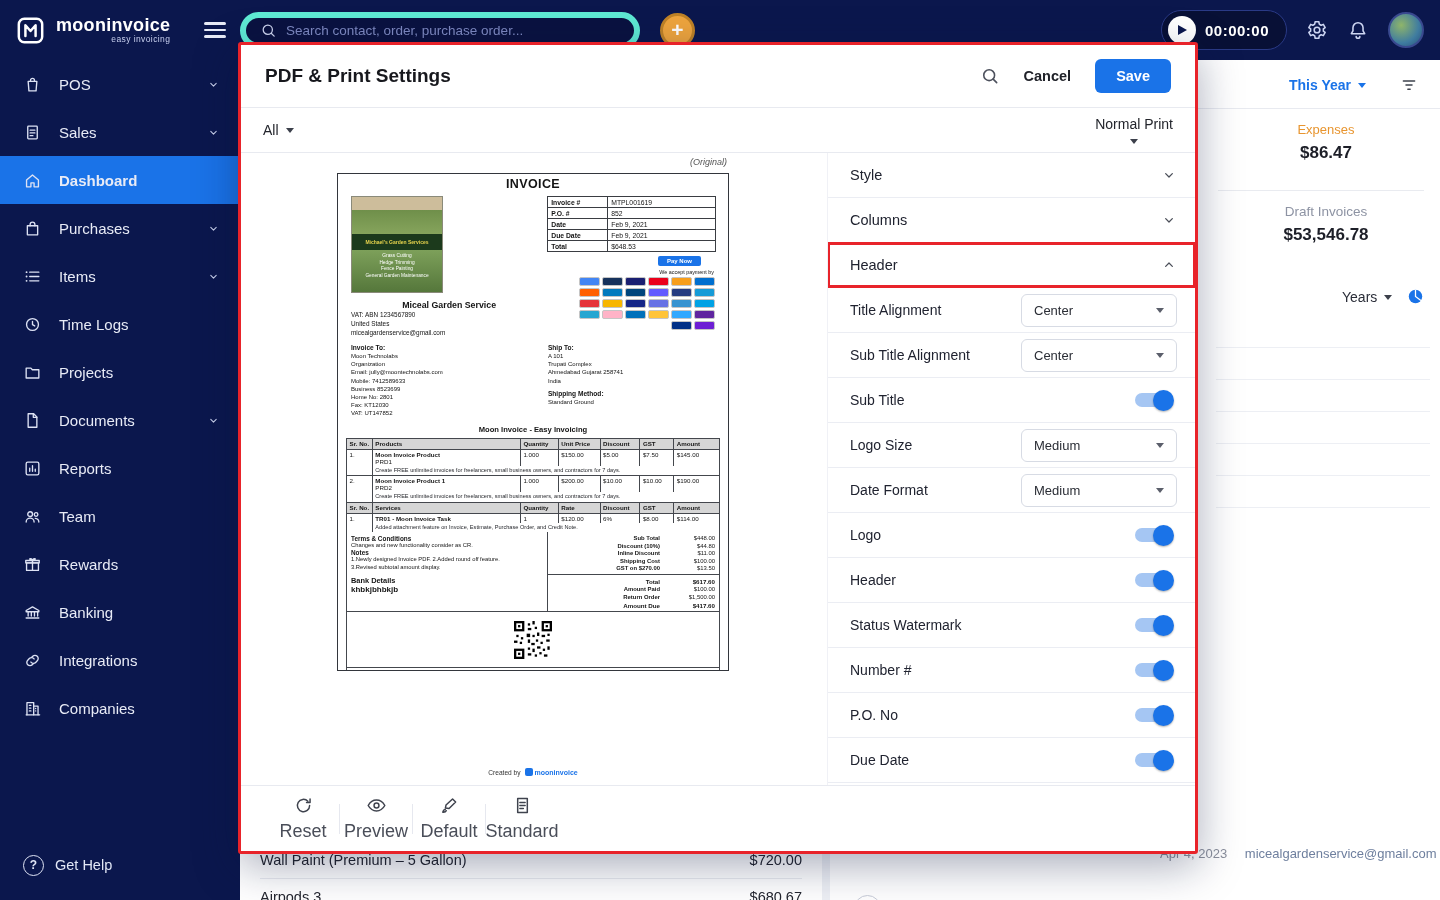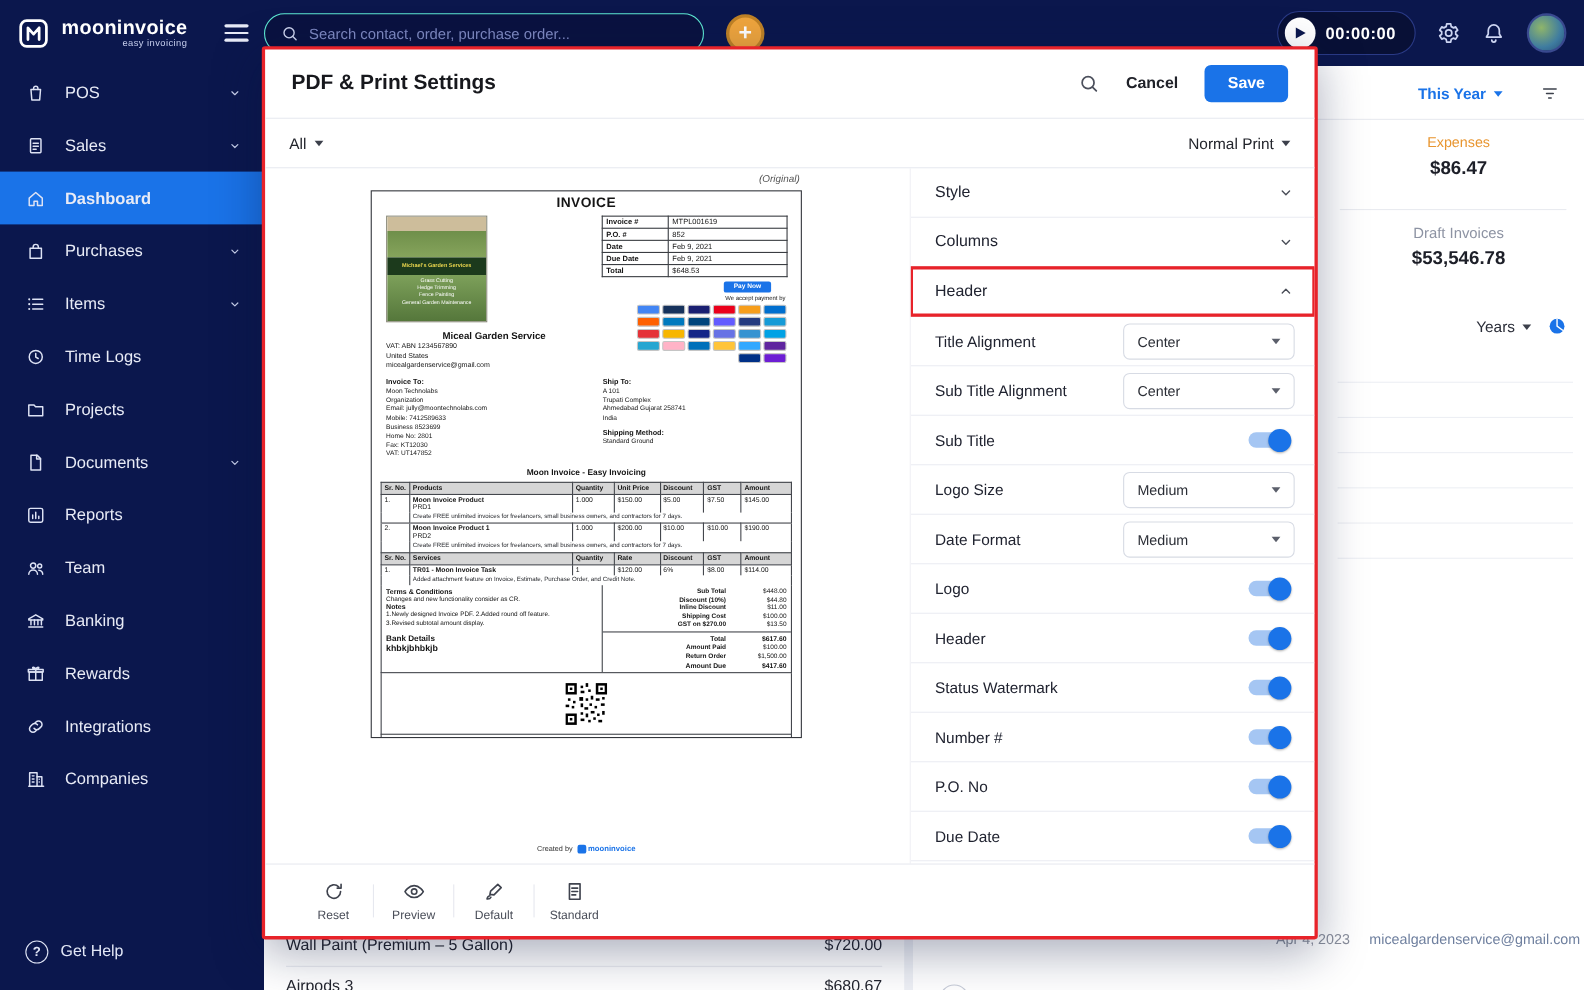--- a/index.html
+++ b/index.html
@@ -9,21 +9,21 @@
 
   
   .topbar { position:absolute; top:0; left:0; right:0; height:60px; background:#0b174d; display:flex; align-items:center; z-index:5; }
   .brand { width:240px; display:flex; align-items:center; padding-left:14px; gap:9px; flex:0 0 240px; }
   .brand-icon svg { width:33px; height:33px; stroke:#fff; }
   .brand-text { display:flex; flex-direction:column; align-items:flex-end; }
   .brand-main { color:#fff; font-size:18px; font-weight:700; letter-spacing:.3px; line-height:19px; }
   .brand-sub { color:#c7cfee; font-size:8.5px; letter-spacing:.4px; margin-top:-1px; }
   .hamburger { margin-left:auto; margin-right:14px; width:22px; cursor:pointer; }
   .hamburger span { display:block; height:2.4px; background:#e8ebf7; border-radius:2px; margin:4px 0; }
-  .search-wrap { width:400px; height:37px; background:#0a1240; border:1px solid #5eead4; border-radius:20px; display:flex; align-items:center; padding:0 14px; gap:9px; }
+  .search-wrap { width:400px; height:37px; background:#0a1240; border:6px solid #5eead4; border-radius:20px; display:flex; align-items:center; padding:0 14px; gap:9px; }
   .search-wrap svg { width:17px; height:17px; stroke:#cfd6f0; }
   .search-wrap input { flex:1; background:transparent; border:none; outline:none; color:#fff; font-size:13.5px; font-family:inherit; }
   .search-wrap input::placeholder { color:#7f8ac2; }
   .plus-btn { width:35px; height:35px; border-radius:50%; background:#efa53d; border:3px solid #bf8226; color:#fff; font-size:21px; line-height:28px; text-align:center; margin-left:20px; font-weight:700; }
   .topbar-right { margin-left:auto; display:flex; align-items:center; gap:19px; padding-right:16px; }
   .timer-pill { height:40px; border-radius:21px; background:#081036; border:1px solid #2a3a86; display:flex; align-items:center; gap:9px; padding:0 17px 0 6px; }
   .play-circle { width:28px; height:28px; border-radius:50%; background:#fff; display:flex; align-items:center; justify-content:center; }
   .play-tri { width:0; height:0; border-top:5.5px solid transparent; border-bottom:5.5px solid transparent; border-left:9px solid #0b174d; margin-left:2px; }
   .timer-text { color:#fff; font-size:15px; font-weight:700; letter-spacing:.5px; }
   .top-ic svg { width:22px; height:22px; stroke:#cdd5f2; }
@@ -72,39 +72,39 @@
   
   .modal { position:absolute; left:238px; top:42px; width:960px; height:812px; background:#fff; border:3px solid #e8232a; border-radius:3px; z-index:10; box-shadow:0 12px 44px rgba(10,20,60,.35); display:flex; flex-direction:column; }
   .m-header { flex:0 0 63px; display:flex; align-items:center; padding:0 24px; border-bottom:1px solid #e8eaf0; }
   .m-title { font-size:19px; font-weight:700; color:#17181d; }
   .m-actions { margin-left:auto; display:flex; align-items:center; gap:24px; }
   .m-search svg { width:20px; height:20px; stroke:#4c505c; cursor:pointer; }
   .m-cancel { font-size:14.5px; font-weight:600; color:#202229; cursor:pointer; }
   .m-save { background:#1a73e8; color:#fff; font-size:14.5px; font-weight:600; padding:9px 21px; border-radius:6px; border:none; font-family:inherit; cursor:pointer; }
   .m-filter { flex:0 0 45px; display:flex; align-items:center; padding:0 22px; border-bottom:1px solid #e8eaf0; font-size:14px; color:#23252c; }
   .drop { display:flex; align-items:center; gap:7px; cursor:pointer; }
-  .m-filter .right { margin-left:auto; }
+  .m-filter .right { margin-left:auto;flex-direction:column; }
   .m-body { flex:1; display:flex; min-height:0; }
   .preview-area { flex:1; position:relative; overflow:hidden; }
   .settings { width:368px; flex:0 0 368px; border-left:1px solid #f0f1f6; overflow:hidden; }
   .srow { height:45px; display:flex; align-items:center; padding:0 18px 0 22px; border-bottom:1px solid #ebedf3; position:relative; cursor:pointer; }
   .srow .lbl { font-size:14px; color:#202330; }
   .srow.acc .lbl { font-size:14.5px; }
   .chev { margin-left:auto; }
   .chev svg { width:16px; height:16px; stroke:#4a4e58; }
   .chev.up svg { transform:rotate(180deg); }
   .srow.hl::after { content:""; position:absolute; inset:-1px; border:3px solid #e8232a; pointer-events:none; }
   .sel { margin-left:auto; width:156px; height:33px; border:1px solid #d7dbe4; border-radius:6px; display:flex; align-items:center; padding:0 12px; font-size:13px; color:#2a2d35; cursor:pointer; }
   .caret { margin-left:auto; width:0; height:0; border-left:4.5px solid transparent; border-right:4.5px solid transparent; border-top:5.5px solid #5b5f6b; }
   .tg { margin-left:auto; margin-right:6px; position:relative; width:36px; height:14px; border-radius:7px; background:#a5c6f3; cursor:pointer; }
   .tg::after { content:""; position:absolute; right:-3px; top:-3.5px; width:21px; height:21px; border-radius:50%; background:#1a73e8; box-shadow:0 1px 2px rgba(0,0,0,.3); }
   .m-footer { flex:0 0 66px; border-top:1px solid #e8eaf0; display:flex; align-items:center; padding:0 30px; }
   .f-btn { display:flex; flex-direction:column; align-items:center; gap:5px; width:64px; cursor:pointer; }
   .f-btn svg { width:21px; height:21px; stroke:#3f434e; }
-  .f-lbl { font-size:11px; color:#4a4e59; }
+  .f-lbl { font-size:18px; color:#4a4e59; }
   .f-div { width:1px; height:30px; background:#e6e8ef; margin:0 4px; }
 
   
   .orig { position:absolute; left:96px; top:4px; width:392px; text-align:right; font-size:9px; font-style:italic; color:#555; padding-right:2px; }
   .paper { position:absolute; left:96px; top:20px; width:392px; height:498px; background:#fff; border:1px solid #33363c; color:#141414; overflow:hidden; }
   .inv-title { text-align:center; font-weight:700; font-size:12.5px; padding-top:3px; letter-spacing:.4px; }
   .inv-top { display:flex; padding:5px 12px 0 13px; }
   .left-col { width:200px; }
   .logo-box { width:92px; height:97px; border:1px solid #8a8a7a; overflow:hidden; }
   .lb-sign { height:13px; background:#cdbd9b; }
@@ -319,36 +319,36 @@
             <path d="M4 19c0-2.8 2.2-5 5-5s5 2.2 5 5"></path>
             <circle cx="16.5" cy="9.5" r="2.3"></circle>
             <path d="M15.5 14.3c2.6.3 4.5 2.3 4.5 4.7"></path>
           </svg>
         </span>
         <span class="side-label">Team</span>
       </div>
       <div class="side-item">
         <span class="side-icon">
           <svg viewBox="0 0 24 24" fill="none" stroke="currentColor" stroke-width="1.7" stroke-linecap="round" stroke-linejoin="round">
-            <path d="M4 9.5 12 5l8 4.5V11H4z"></path>
-            <path d="M6.5 11v5.5M10.5 11v5.5M14.5 11v5.5M18.5 11v5.5M4 19h16"></path>
-          </svg>
-        </span>
-        <span class="side-label">Banking</span>
-      </div>
-      <div class="side-item">
-        <span class="side-icon">
-          <svg viewBox="0 0 24 24" fill="none" stroke="currentColor" stroke-width="1.7" stroke-linecap="round" stroke-linejoin="round">
             <rect x="4.5" y="10" width="15" height="9.5"></rect>
             <rect x="3.5" y="7" width="17" height="3"></rect>
             <path d="M12 7v12.5"></path>
             <path d="M12 7c-1.8 0-3.5-.8-3.5-2.2C10 4.2 11.3 5 12 7zm0 0c1.8 0 3.5-.8 3.5-2.2C14 4.2 12.7 5 12 7z"></path>
           </svg>
         </span>
         <span class="side-label">Rewards</span>
+      </div>
+      <div class="side-item">
+        <span class="side-icon">
+          <svg viewBox="0 0 24 24" fill="none" stroke="currentColor" stroke-width="1.7" stroke-linecap="round" stroke-linejoin="round">
+            <path d="M4 9.5 12 5l8 4.5V11H4z"></path>
+            <path d="M6.5 11v5.5M10.5 11v5.5M14.5 11v5.5M18.5 11v5.5M4 19h16"></path>
+          </svg>
+        </span>
+        <span class="side-label">Banking</span>
       </div>
       <div class="side-item">
         <span class="side-icon">
           <svg viewBox="0 0 24 24" fill="none" stroke="currentColor" stroke-width="1.7" stroke-linecap="round" stroke-linejoin="round">
             <path d="M10 14a4 4 0 0 0 6 .4l2-2a4 4 0 1 0-5.7-5.7l-1 1"></path>
             <path d="M14 10a4 4 0 0 0-6-.4l-2 2a4 4 0 1 0 5.7 5.7l1-1"></path>
           </svg>
         </span>
         <span class="side-label">Integrations</span>
       </div>

